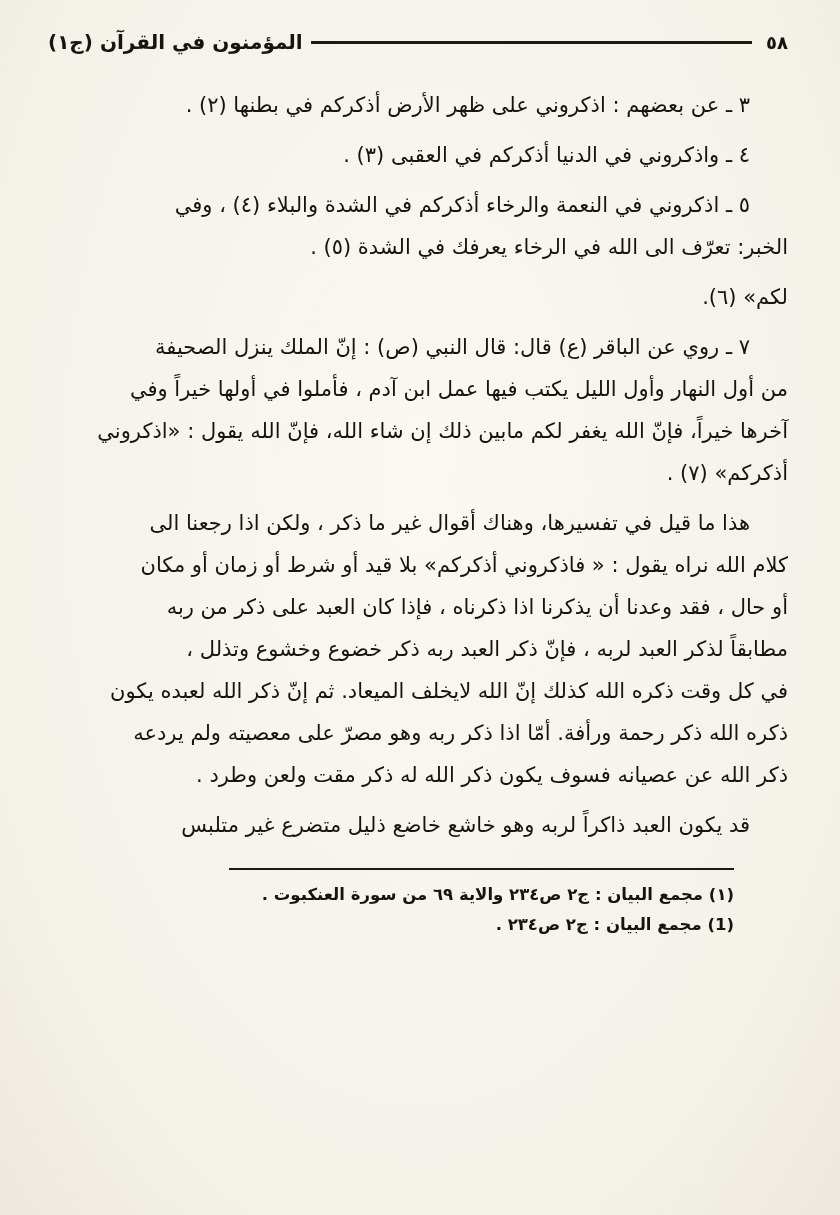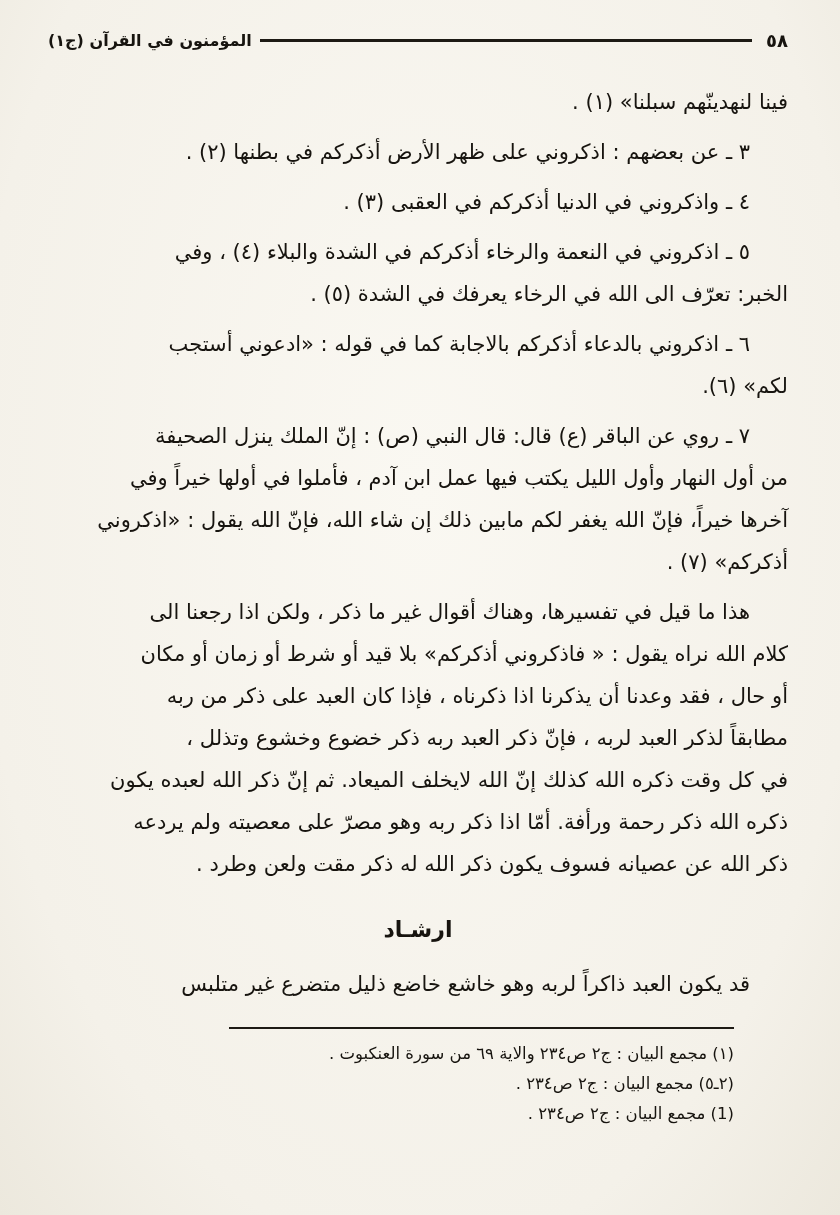--- a/index.html
+++ b/index.html
@@ -32,21 +32,21 @@
     white-space: nowrap;
     padding-left: 6px;
   }
   .header-rule {
     flex: 1;
     height: 3px;
     background: #1d1a14;
     margin: 0 8px;
   }
   .running-title {
-    font-size: 16px;
+    font-size: 20px;
     font-weight: bold;
     white-space: nowrap;
   }
   
   .text-body {
     font-size: 21px;
     line-height: 42px;
     text-align: right;
   }
   .paragraph { margin-bottom: 8px; }
@@ -66,76 +66,70 @@
     height: 2px;
     background: #1d1a14;
     margin-right: 54px;
     margin-bottom: 10px;
   }
   .footnotes {
     font-size: 16.5px;
     line-height: 30px;
     text-align: right;
     padding-right: 54px;
-    font-weight: normal;
+    font-weight: bold;
   }
   .footnote { white-space: nowrap; }
 </style>
 </head>
 <body>
 
 <div class="page">
 
   <header class="page-header">
     <div class="page-number">٥٨</div>
     <div class="header-rule"></div>
     <div class="running-title">المؤمنون في القرآن (ج١)</div>
   </header>
 
   <main class="text-body" id="text-body">
       <div class="paragraph">
-        <div class="line">فينا لنهدينّهم سبلنا» (١) .</div>
-      </div>
-      <div class="paragraph">
         <div class="line indent">٣ ـ عن بعضهم : اذكروني على ظهر الأرض أذكركم في بطنها (٢) .</div>
       </div>
       <div class="paragraph">
         <div class="line indent">٤ ـ واذكروني في الدنيا أذكركم في العقبى (٣) .</div>
       </div>
       <div class="paragraph">
         <div class="line indent">٥ ـ اذكروني في النعمة والرخاء أذكركم في الشدة والبلاء (٤) ، وفي</div>
         <div class="line">الخبر: تعرّف الى الله في الرخاء يعرفك في الشدة (٥) .</div>
       </div>
       <div class="paragraph">
-        <div class="line indent">٦ ـ اذكروني بالدعاء أذكركم بالاجابة كما في قوله : «ادعوني أستجب</div>
         <div class="line">لكم» (٦).</div>
       </div>
       <div class="paragraph">
         <div class="line indent">٧ ـ روي عن الباقر (ع) قال: قال النبي (ص) : إنّ الملك ينزل الصحيفة</div>
         <div class="line">من أول النهار وأول الليل يكتب فيها عمل ابن آدم ، فأملوا في أولها خيراً وفي</div>
         <div class="line">آخرها خيراً، فإنّ الله يغفر لكم مابين ذلك إن شاء الله، فإنّ الله يقول : «اذكروني</div>
         <div class="line">أذكركم» (٧) .</div>
       </div>
       <div class="paragraph">
         <div class="line indent">هذا ما قيل في تفسيرها، وهناك أقوال غير ما ذكر ، ولكن اذا رجعنا الى</div>
         <div class="line">كلام الله نراه يقول : « فاذكروني أذكركم» بلا قيد أو شرط أو زمان أو مكان</div>
         <div class="line">أو حال ، فقد وعدنا أن يذكرنا اذا ذكرناه ، فإذا كان العبد على ذكر من ربه</div>
         <div class="line">مطابقاً لذكر العبد لربه ، فإنّ ذكر العبد ربه ذكر خضوع وخشوع وتذلل ،</div>
         <div class="line">في كل وقت ذكره الله كذلك إنّ الله لايخلف الميعاد. ثم إنّ ذكر الله لعبده يكون</div>
         <div class="line">ذكره الله ذكر رحمة ورأفة. أمّا اذا ذكر ربه وهو مصرّ على معصيته ولم يردعه</div>
         <div class="line">ذكر الله عن عصيانه فسوف يكون ذكر الله له ذكر مقت ولعن وطرد .</div>
       </div>
-      <div class="section-heading">ارشـاد</div>
       <div class="paragraph">
         <div class="line indent">قد يكون العبد ذاكراً لربه وهو خاشع خاضع ذليل متضرع غير متلبس</div>
       </div>
     </main>
 
   <footer class="footnote-area">
     <div class="footnote-rule"></div>
     <div class="footnotes" id="footnotes">
         <div class="footnote">(١) مجمع البيان : ج٢ ص٢٣٤ والاية ٦٩ من سورة العنكبوت .</div>
-        <div class="footnote">(٢ـ٥) مجمع البيان : ج٢ ص٢٣٤ .</div>
         <div class="footnote">(1) مجمع البيان : ج٢ ص٢٣٤ .</div>
       </div>
   </footer>
 
 </div>
 
 </body></html>

